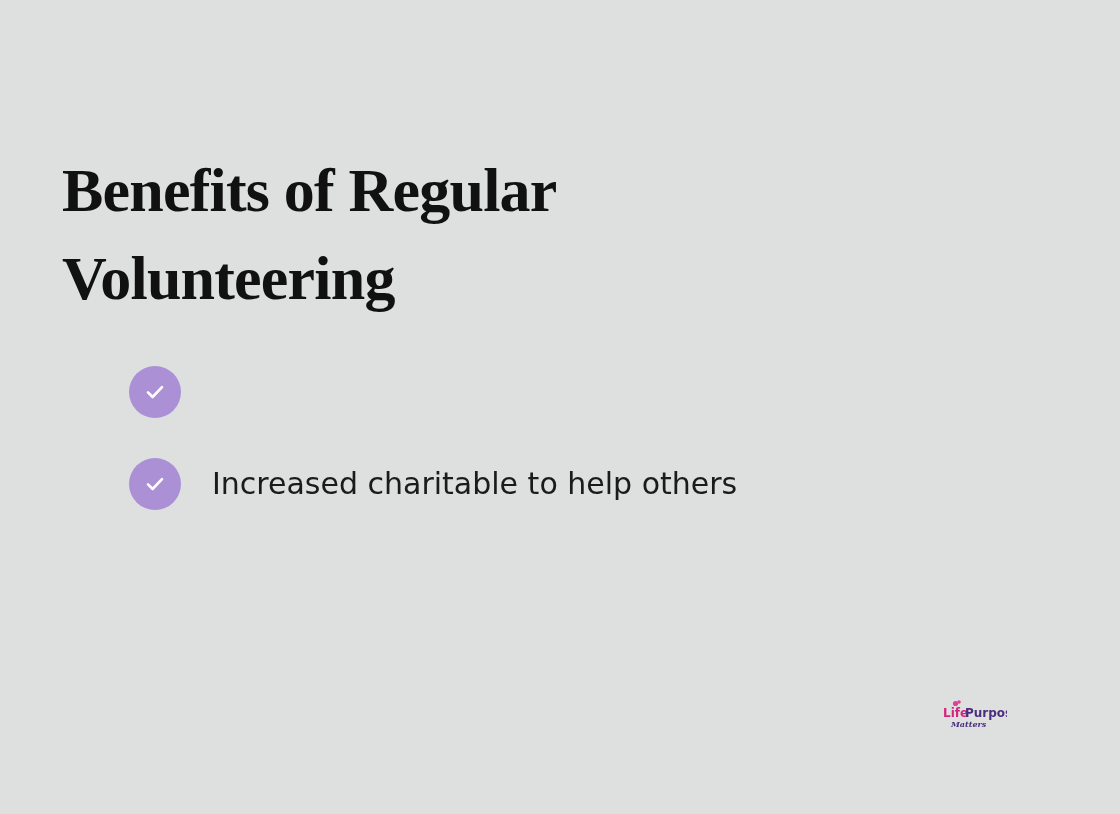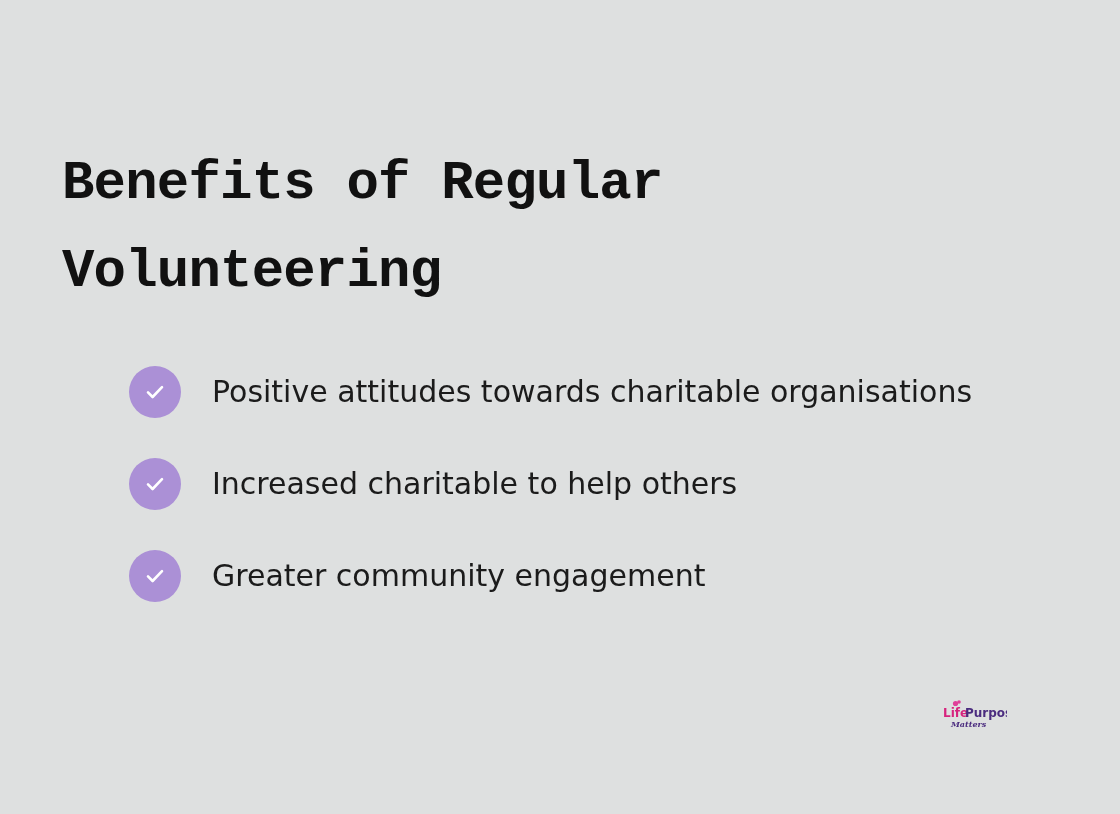--- a/index.html
+++ b/index.html
@@ -20,23 +20,23 @@
     box-sizing: border-box;
     overflow: hidden;
   }
 
   
   .slide-title {
     position: absolute;
     left: 62px;
     top: 104px;
     width: 720px;
-    font-family: Liberation Mono, monospace;
+    font-family: Liberation Serif, serif;
     font-weight: 700;
-    font-size: 54px;
+    font-size: 62px;
     line-height: 88px;
     letter-spacing: -0.8px;
     color: #111111;
     white-space: pre-line;
   }
 
   
   .bullet-list {
     position: absolute;
     left: 129px;
@@ -118,40 +118,31 @@
 Volunteering</h1>
 
   <ul class="bullet-list">
 
     <li class="bullet-item">
       <span class="check-circle">
         <svg width="26" height="26" viewBox="0 0 26 26" aria-hidden="true">
           <path d="M6 13.4 L10.6 18 L20 8.2" fill="none" stroke="#ffffff" stroke-width="2.6" stroke-linecap="round" stroke-linejoin="round"></path>
         </svg>
       </span>
-      <span class="bullet-text">Positive attitudes towards charitable organisations</span>
     </li>
 
     <li class="bullet-item">
       <span class="check-circle">
         <svg width="26" height="26" viewBox="0 0 26 26" aria-hidden="true">
           <path d="M6 13.4 L10.6 18 L20 8.2" fill="none" stroke="#ffffff" stroke-width="2.6" stroke-linecap="round" stroke-linejoin="round"></path>
         </svg>
       </span>
       <span class="bullet-text">Increased charitable to help others</span>
     </li>
 
-    <li class="bullet-item">
-      <span class="check-circle">
-        <svg width="26" height="26" viewBox="0 0 26 26" aria-hidden="true">
-          <path d="M6 13.4 L10.6 18 L20 8.2" fill="none" stroke="#ffffff" stroke-width="2.6" stroke-linecap="round" stroke-linejoin="round"></path>
-        </svg>
-      </span>
-      <span class="bullet-text">Greater community engagement</span>
-    </li>
 
   </ul>
 
   <div class="logo">
     <svg width="82" height="56" viewBox="0 0 82 56" aria-hidden="true">
 
       <path d="M26 3 A25 25 0 1 0 26 53 A21 21 0 1 1 26 3 Z" fill="#c9246e" opacity="0.92"></path>
 
       <path d="M24 9 A19 19 0 1 0 24 47 A15.5 15.5 0 1 1 24 9 Z" fill="#3b2a6b" opacity="0.95"></path>
 

